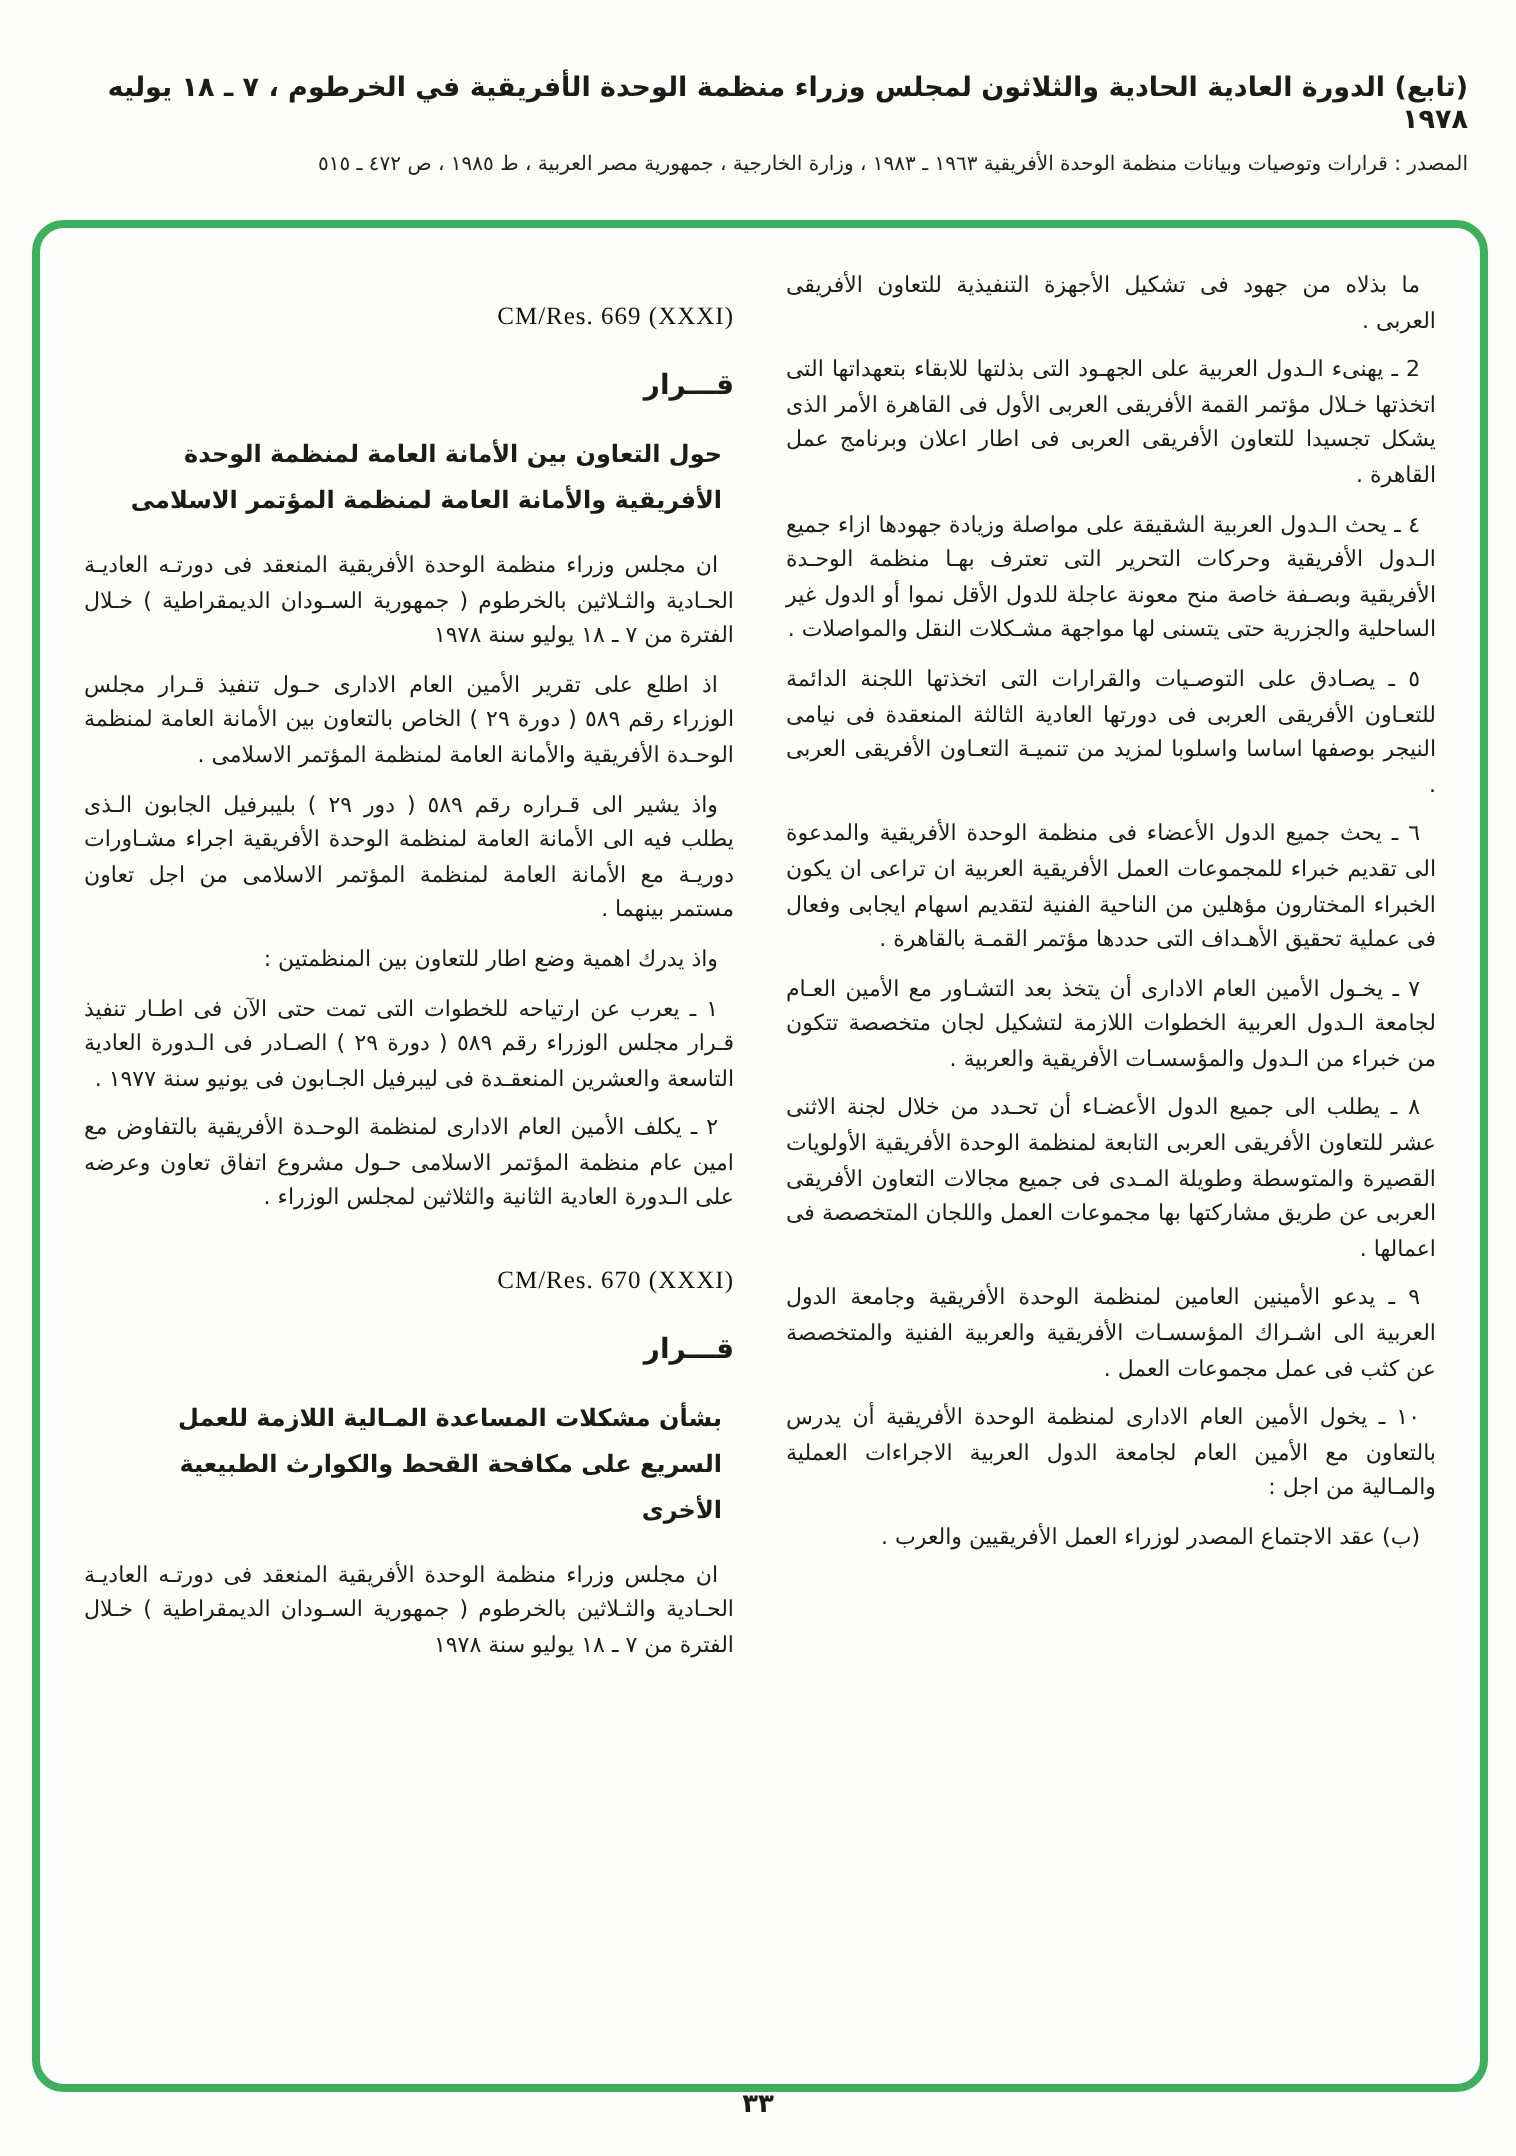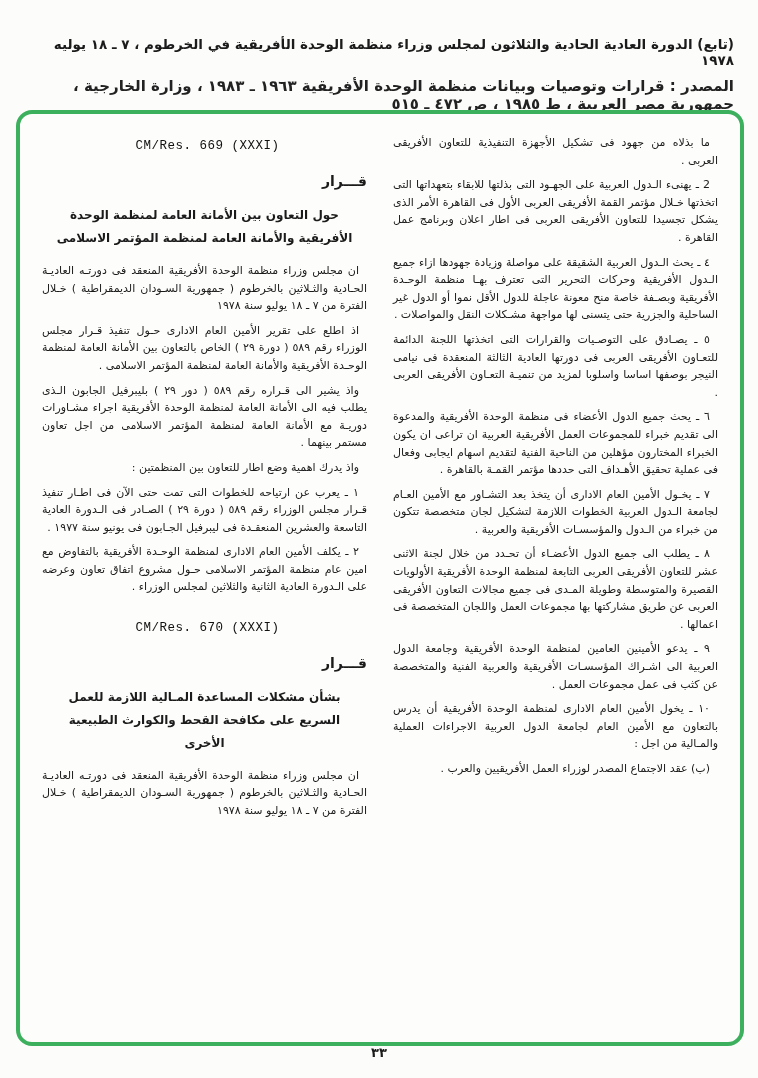--- a/index.html
+++ b/index.html
@@ -20,22 +20,22 @@
     direction: rtl;
     text-align: right;
     padding: 36px 24px 0 24px;
   }
   .doc-title {
     font-size: 13.5px;
     font-weight: bold;
     letter-spacing: 0.2px;
   }
   .doc-source {
-    font-size: 15px;
-    font-weight: bold;
+    font-size: 10px;
+    font-weight: normal;
     color: #222;
     margin-top: 9px;
   }
   .green-box {
     position: absolute;
     left: 16px;
     right: 14px;
     top: 110px;
     bottom: 32px;
     border: 4px solid #3db05e;
@@ -56,37 +56,37 @@
     font-size: 11px;
     line-height: 1.6;
     text-align: justify;
   }
   .para {
     margin-bottom: 7px;
     text-indent: 8px;
   }
   .res-id {
     direction: ltr;
-    text-align: center;
-    font-family: Liberation Mono, monospace;
+    text-align: right;
+    font-family: Liberation Serif, serif;
     font-size: 12.5px;
     letter-spacing: 0.5px;
-    margin: 2px 0 14px 0;
+    margin: 14px 0 14px 0;
     padding-left: 6px;
     color: #111;
   }
   .res-id-2 { margin-top: 22px; }
   .qarar {
     text-align: right;
     font-weight: bold;
     font-size: 14px;
     margin: 4px 0 12px 0;
   }
   .res-title {
-    text-align: center;
+    text-align: right;
     font-weight: bold;
     font-size: 12px;
     line-height: 1.9;
     margin-bottom: 12px;
     padding: 0 6px;
   }
   .page-footer {
     position: absolute;
     bottom: 18px;
     left: 0;

